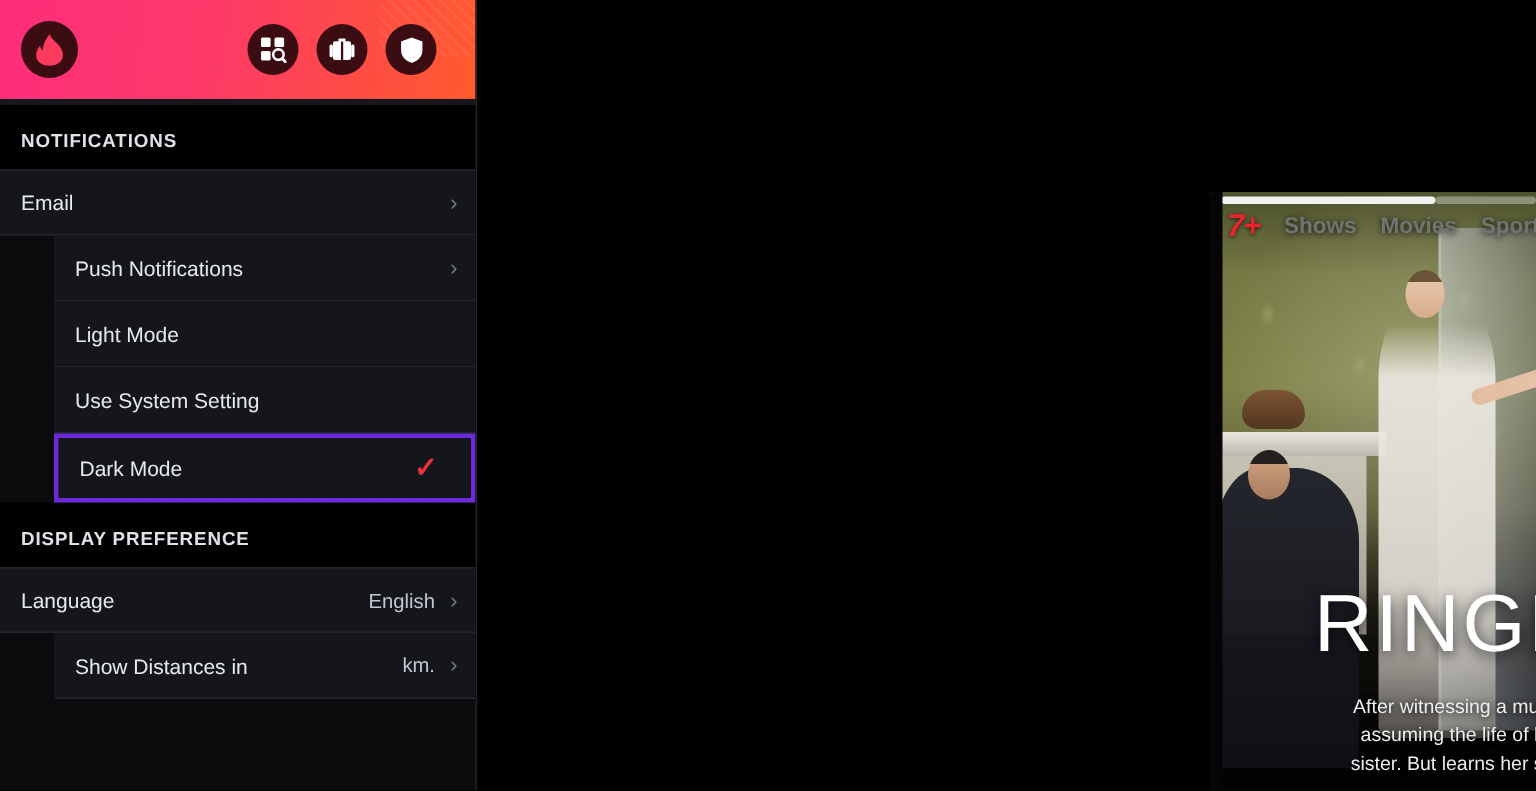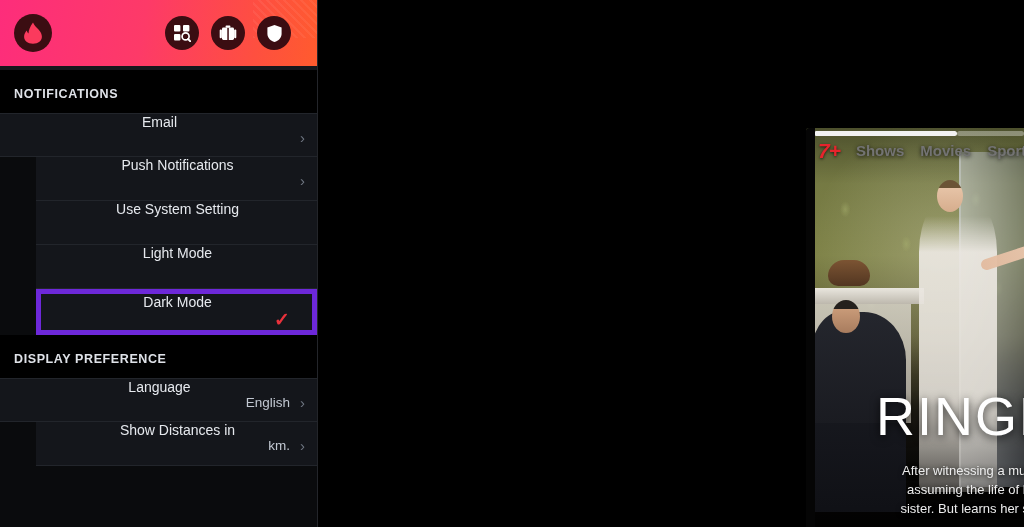--- a/index.html
+++ b/index.html
@@ -89,21 +89,20 @@
     position: relative;
     background: #14161b;
     border-top: 1px solid #22252b;
     border-bottom: 1px solid #22252b;
     height: 44px;
     display: flex;
     align-items: center;
     padding: 0 12px 0 14px;
     color: #e6e9ee;
     font-size: 14px;
-    flex-direction: column;
   }
   .row + .row { border-top: none; margin-left: 36px; }
   .row-label { flex: 0 1 auto; white-space: nowrap; }
   .row-right {
     margin-left: auto;
     display: flex;
     align-items: center;
     gap: 10px;
   }
   .row-value {
@@ -112,21 +111,21 @@
     text-align: center;
   }
   .chev {
     color: #6f7682;
     font-size: 15px;
     line-height: 1;
     font-weight: 400;
   }
 
   .row.highlighted {
-    border: 5px solid #6d28d9;
+    border: 3px solid #6d28d9;
     height: 46px;
   }
   .check {
     color: #e8313b;
     font-size: 19px;
     line-height: 1;
     font-weight: 700;
     margin-right: 10px;
   }
 
@@ -343,25 +342,25 @@
             <span class="chev">›</span>
           </span>
         </div>
         <div class="row">
           <span class="row-label">Push Notifications</span>
           <span class="row-right">
             <span class="chev">›</span>
           </span>
         </div>
         <div class="row">
+          <span class="row-label">Light Mode</span>
+          <span class="row-right"></span>
+        </div>
+        <div class="row">
           <span class="row-label">Use System Setting</span>
-          <span class="row-right"></span>
-        </div>
-        <div class="row">
-          <span class="row-label">Light Mode</span>
           <span class="row-right"></span>
         </div>
         <div class="row highlighted">
           <span class="row-label">Dark Mode</span>
           <span class="row-right">
             <span class="check">✓</span>
           </span>
         </div>
         <div class="section-header">DISPLAY PREFERENCE</div>
         <div class="row">

